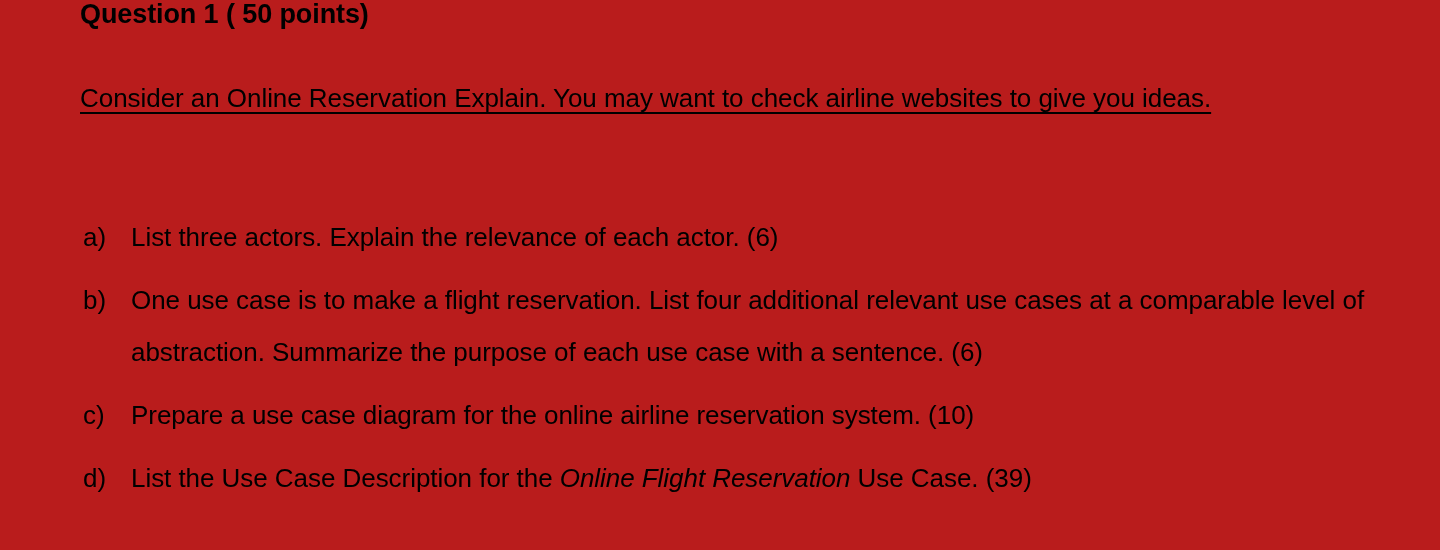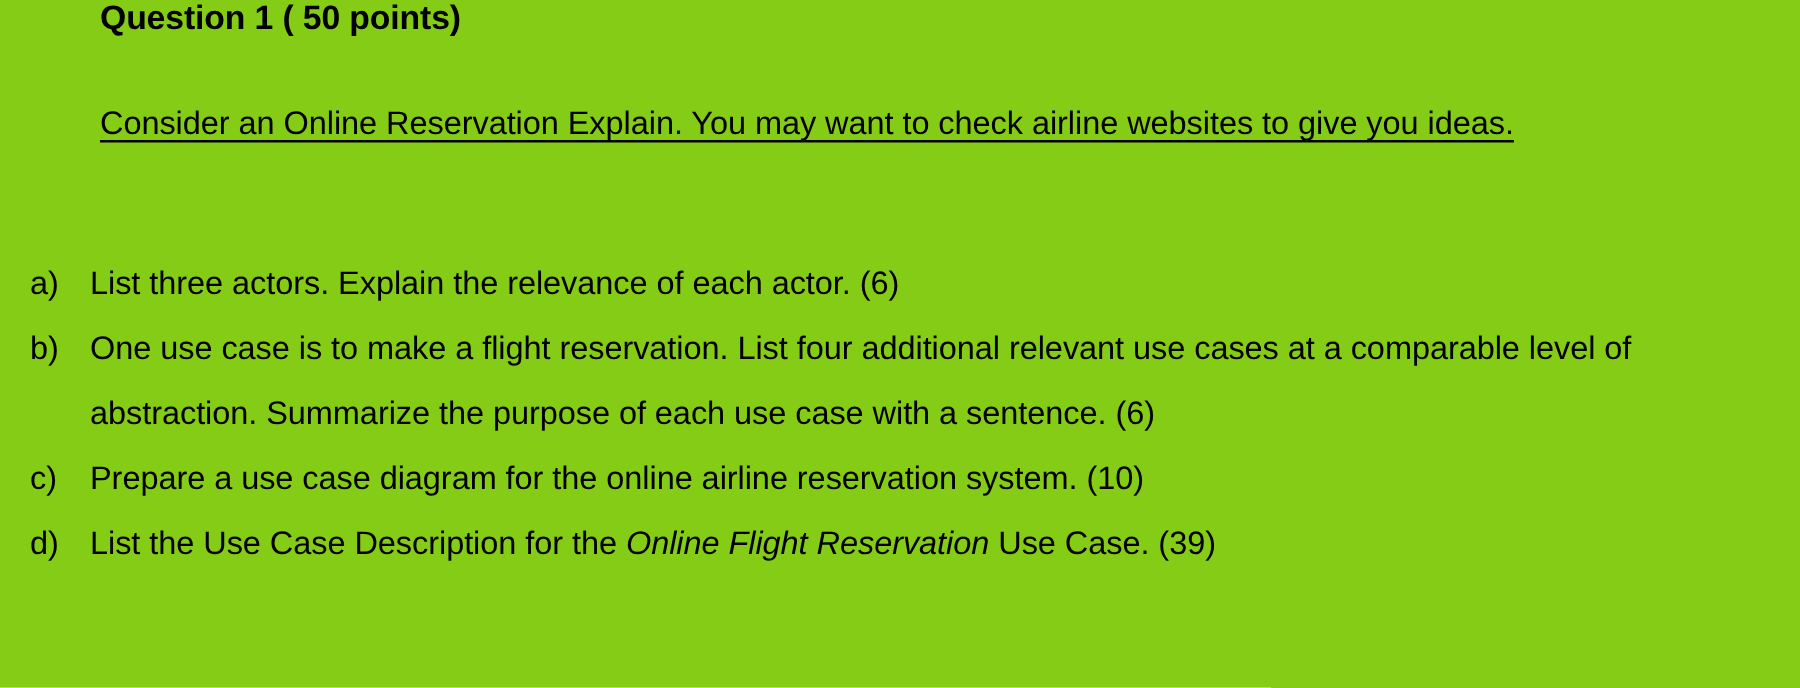--- a/index.html
+++ b/index.html
@@ -13,21 +13,21 @@
     overflow: hidden;
     font-family: "Liberation Sans", sans-serif;
     color: #000000;
     -webkit-font-smoothing: antialiased;
   }
 
   .page {
     position: relative;
     width: 1440px;
     height: 550px;
-    background: #84cc16;
+    background: #b91c1c;
   }
 
   
   .q-heading {
     position: absolute;
     left: 80px;
     top: -4px;
     font-size: 27px;
     font-weight: bold;
     letter-spacing: -0.1px;
@@ -53,22 +53,22 @@
 
   
   .list {
     position: absolute;
     left: 0;
     top: 200px;
     width: 1440px;
   }
   .li {
     position: relative;
-    margin: 0;
-    padding: 0 0 0 72px;
+    margin: 11px;
+    padding: 0 0 0 120px;
     font-size: 26px;
     line-height: 52px;
     letter-spacing: -0.05px;
     text-indent: -48px;
   }
   .li .marker {
     display: inline-block;
     width: 48px;
     text-indent: 0;
   }

